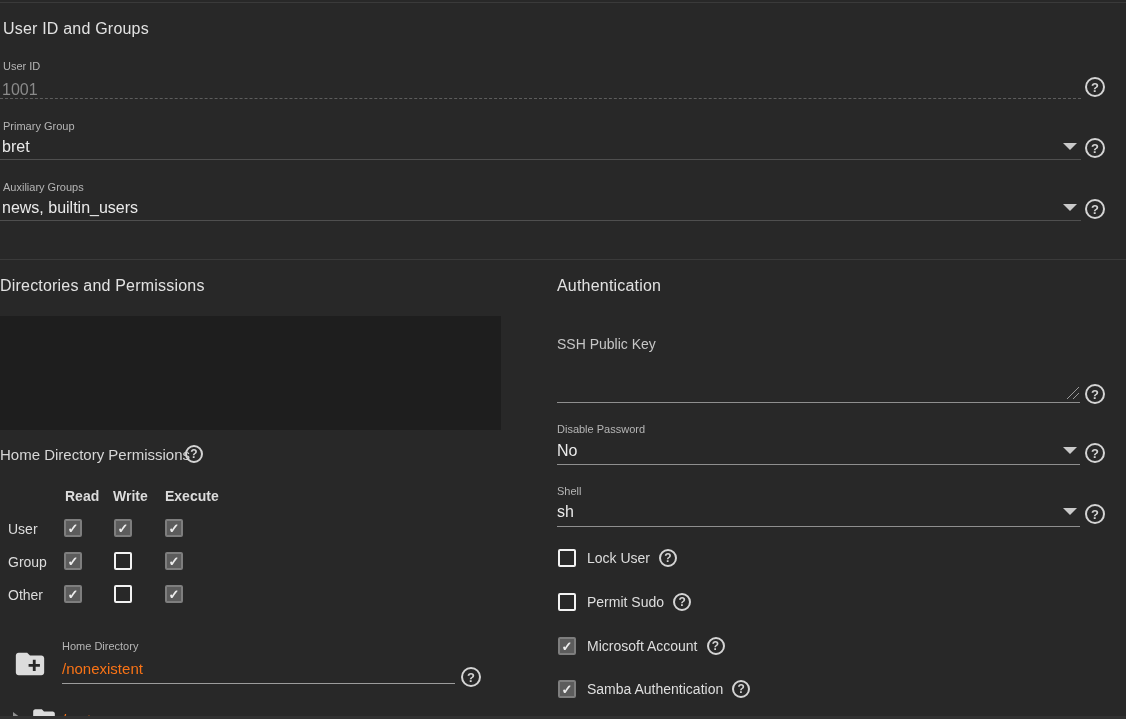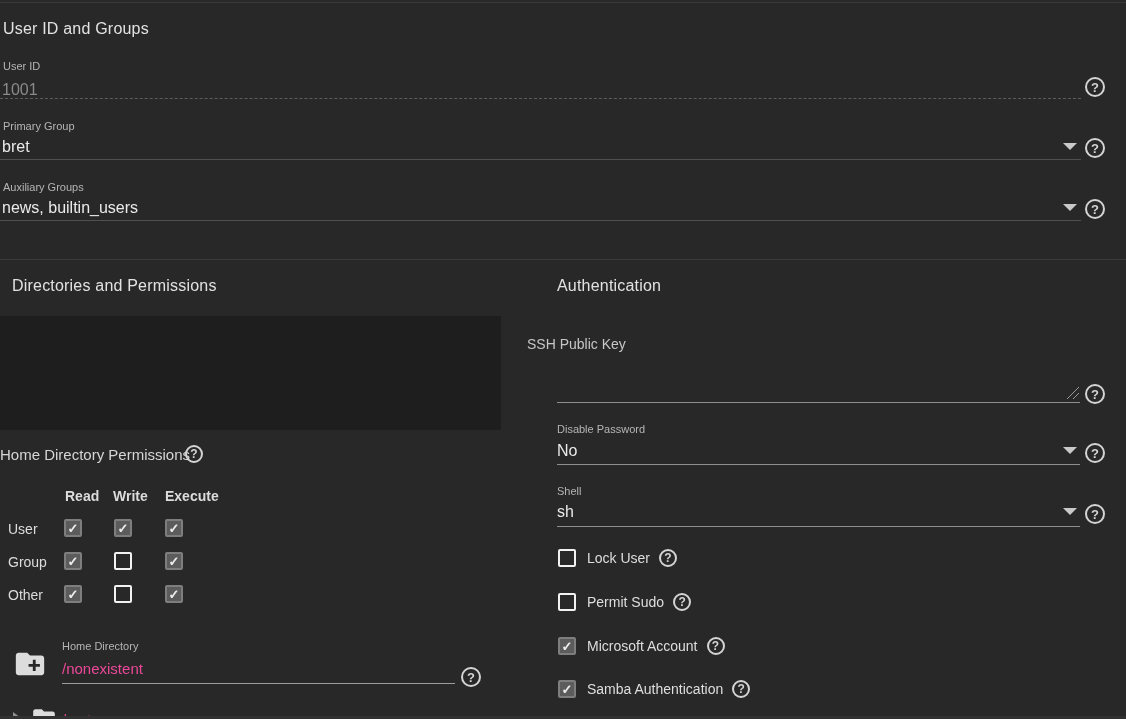--- a/index.html
+++ b/index.html
@@ -6,21 +6,21 @@
   .page{
     position:relative;width:1126px;height:719px;background:#282828;
     font-family:"Liberation Sans",sans-serif;overflow:hidden;
     -webkit-font-smoothing:antialiased;
   }
   .abs{position:absolute;}
   .sec-title{font-size:16px;font-weight:400;color:#e2e2e2;letter-spacing:.2px;}
   .flabel{font-size:11px;color:#b5b5b5;}
   .fvalue{font-size:16px;color:#eaeaea;}
   .fvalue.disabled{color:#8a8a8a;}
-  .pvalue{font-size:15px;color:#ec4899;}
+  .pvalue{font-size:15px;color:#f97316;}
   .uline{height:0;border-bottom:1px solid #4f4f4f;}
   .uline.dashed{border-bottom:1px dashed #5d5d5d;}
   .uline.bright{border-bottom-color:#8f8f8f;}
   .uline.brighter{border-bottom-color:#9c9c9c;}
   .divider{height:1px;background:#3a3a3a;left:0;width:1126px;}
   .help{
     box-sizing:border-box;width:20px;height:20px;border:2px solid #d4d4d4;
     border-radius:50%;color:#d4d4d4;font-size:13px;font-weight:700;
     display:flex;align-items:center;justify-content:center;line-height:1;cursor:pointer;
   }
@@ -71,21 +71,21 @@
   <div class="abs help" style="left:1085px;top:138px;">?</div>
 
   <div class="abs flabel" style="left:3px;top:181px;text-align:center;">Auxiliary Groups</div>
   <div class="abs fvalue" style="left:2px;top:199px;">news, builtin_users</div>
   <div class="abs uline" style="left:0;top:220px;width:1081px;"></div>
   <div class="abs sel-arrow" style="left:1063px;top:204px;"></div>
   <div class="abs help" style="left:1085px;top:199px;">?</div>
 
   <div class="abs divider" style="top:259px;"></div>
 
-  <div class="abs sec-title" style="left:0;top:277px;padding-left:12px;">Directories and Permissions</div>
+  <div class="abs sec-title" style="left:0;top:277px;">Directories and Permissions</div>
 
   <div class="abs panel" style="left:0;top:316px;width:501px;height:114px;">
 
     <div class="abs" style="left:13px;top:331px;">
       <svg width="34" height="34" viewBox="0 0 24 24">
         <path fill="#dcdcdc" d="M20 6h-8l-2-2H4c-1.1 0-2 .9-2 2v12c0 1.1.9 2 2 2h16c1.1 0 2-.9 2-2V8c0-1.1-.9-2-2-2zm-1 8h-3v3h-2v-3h-3v-2h3V9h2v3h3v2z"></path>
       </svg>
     </div>
     <div class="abs flabel" style="left:62px;top:324px;">Home Directory</div>
     <div class="abs pvalue" style="left:62px;top:344px;">/nonexistent</div>
@@ -118,21 +118,21 @@
   <div class="abs cb" style="left:114px;top:552px;"></div>
   <div class="abs cb on" style="left:165px;top:552px;">✓</div>
 
   <div class="abs perm-rowlabel" style="left:8px;top:587px;">Other</div>
   <div class="abs cb on" style="left:64px;top:585px;">✓</div>
   <div class="abs cb" style="left:114px;top:585px;"></div>
   <div class="abs cb on" style="left:165px;top:585px;">✓</div>
 
   <div class="abs sec-title" style="left:557px;top:277px;">Authentication</div>
 
-  <div class="abs ssh-label" style="left:527px;top:336px;text-align:center;">SSH Public Key</div>
+  <div class="abs ssh-label" style="left:557px;top:336px;text-align:center;">SSH Public Key</div>
   <div class="abs" style="left:557px;top:360px;width:523px;height:42px;"></div>
   <div class="abs uline bright" style="left:557px;top:402px;width:523px;"></div>
   <div class="abs" style="left:1066px;top:386px;">
     <svg width="14" height="14" viewBox="0 0 14 14">
       <line x1="13" y1="1" x2="1" y2="13" stroke="#9a9a9a" stroke-width="1"></line>
       <line x1="13" y1="7" x2="7" y2="13" stroke="#9a9a9a" stroke-width="1"></line>
     </svg>
   </div>
   <div class="abs help" style="left:1085px;top:384px;">?</div>
 

